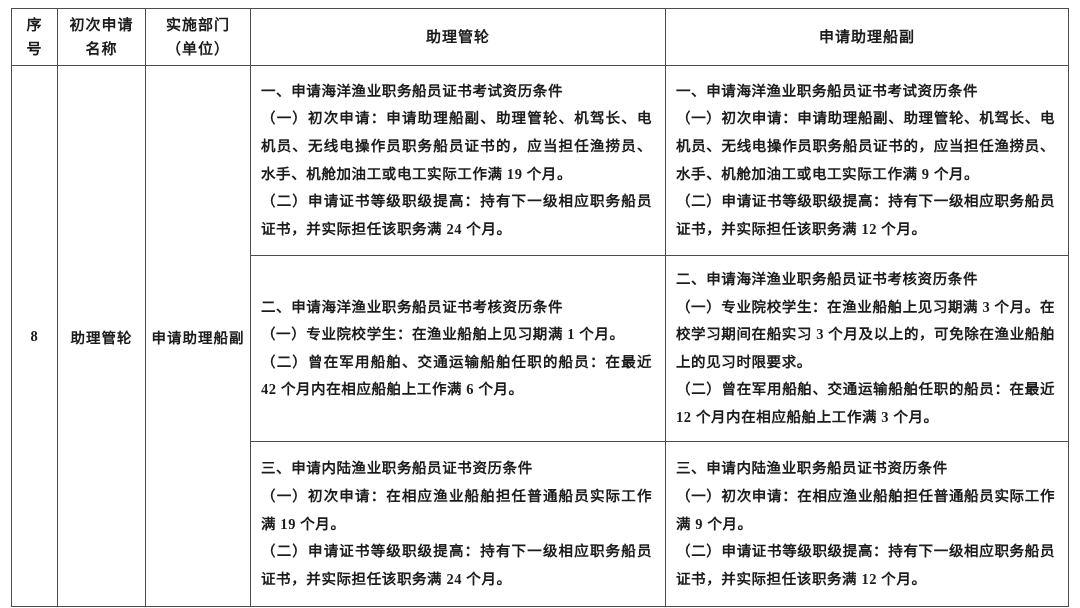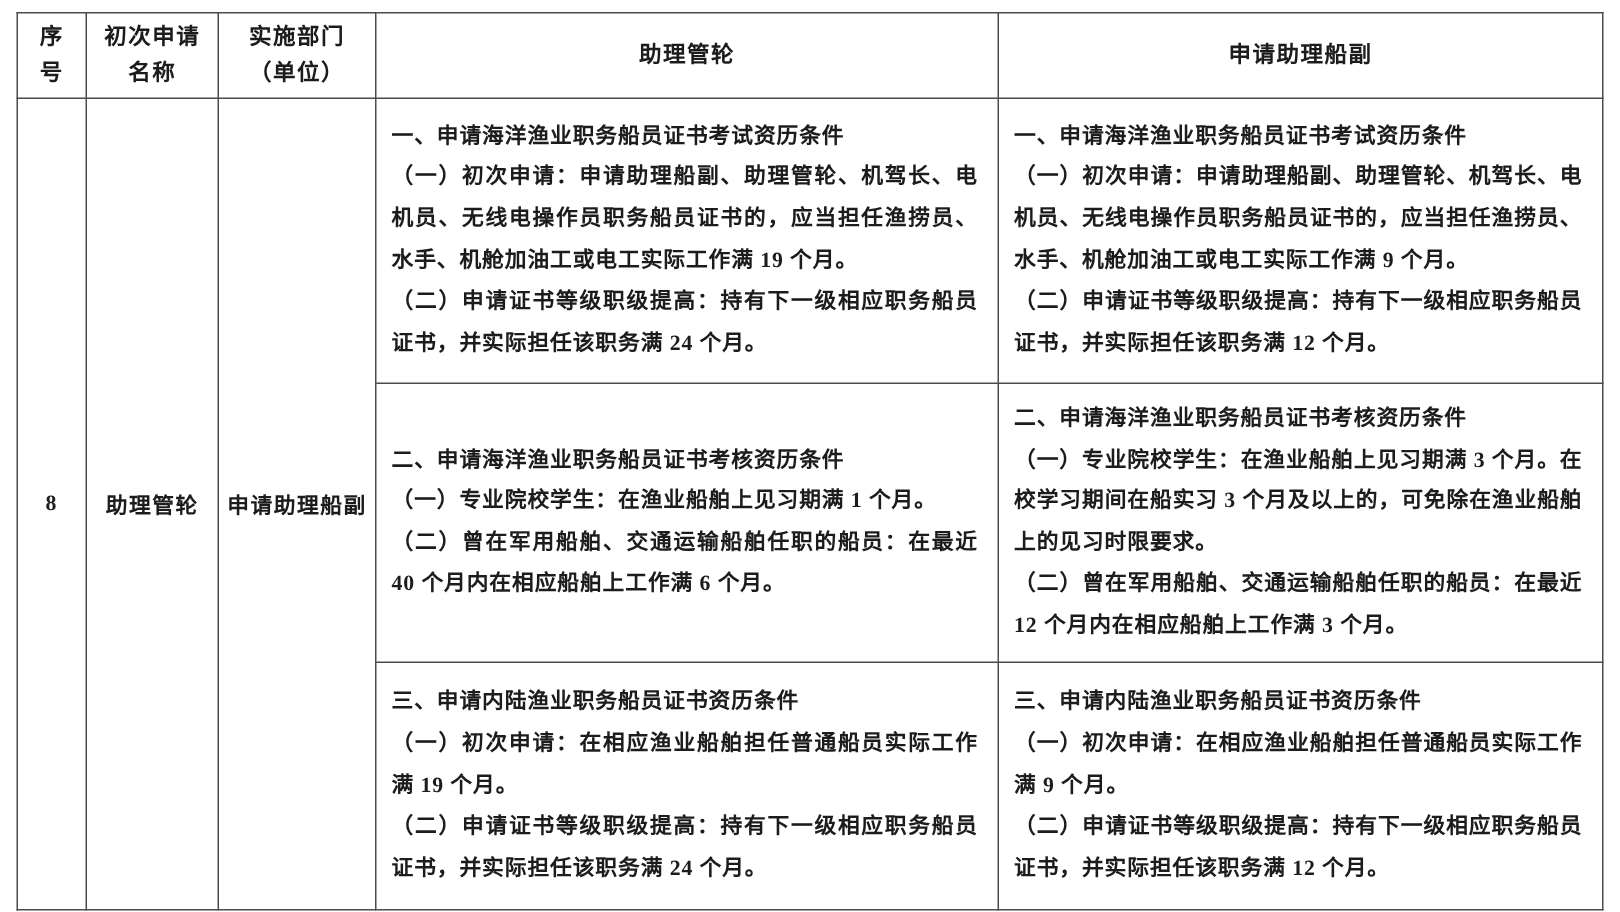--- a/index.html
+++ b/index.html
@@ -107,21 +107,21 @@
           <p>一、申请海洋渔业职务船员证书考试资历条件</p>
           <p>（一）初次申请：申请助理船副、助理管轮、机驾长、电机员、无线电操作员职务船员证书的，应当担任渔捞员、水手、机舱加油工或电工实际工作满 9 个月。</p>
           <p>（二）申请证书等级职级提高：持有下一级相应职务船员证书，并实际担任该职务满 12 个月。</p>
         </td>
       </tr>
 
       <tr class="r2">
         <td class="cond-cell">
           <p>二、申请海洋渔业职务船员证书考核资历条件</p>
           <p>（一）专业院校学生：在渔业船舶上见习期满 1 个月。</p>
-          <p>（二）曾在军用船舶、交通运输船舶任职的船员：在最近 40 个月内在相应船舶上工作满 6 个月。</p>
+          <p>（二）曾在军用船舶、交通运输船舶任职的船员：在最近 42 个月内在相应船舶上工作满 6 个月。</p>
         </td>
         <td class="cond-cell">
           <p>二、申请海洋渔业职务船员证书考核资历条件</p>
           <p>（一）专业院校学生：在渔业船舶上见习期满 3 个月。在校学习期间在船实习 3 个月及以上的，可免除在渔业船舶上的见习时限要求。</p>
           <p>（二）曾在军用船舶、交通运输船舶任职的船员：在最近 12 个月内在相应船舶上工作满 3 个月。</p>
         </td>
       </tr>
 
       <tr class="r3">
         <td class="cond-cell">

